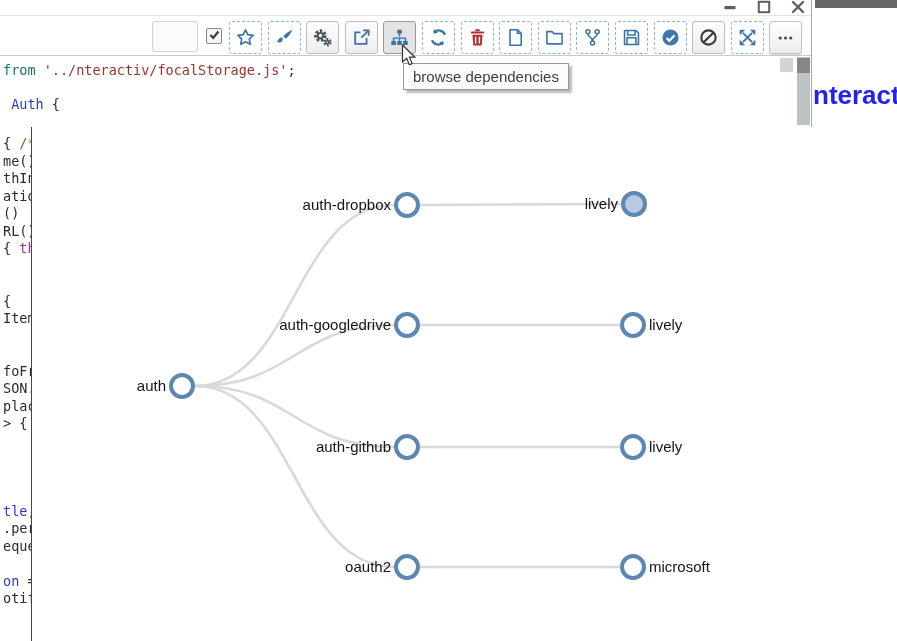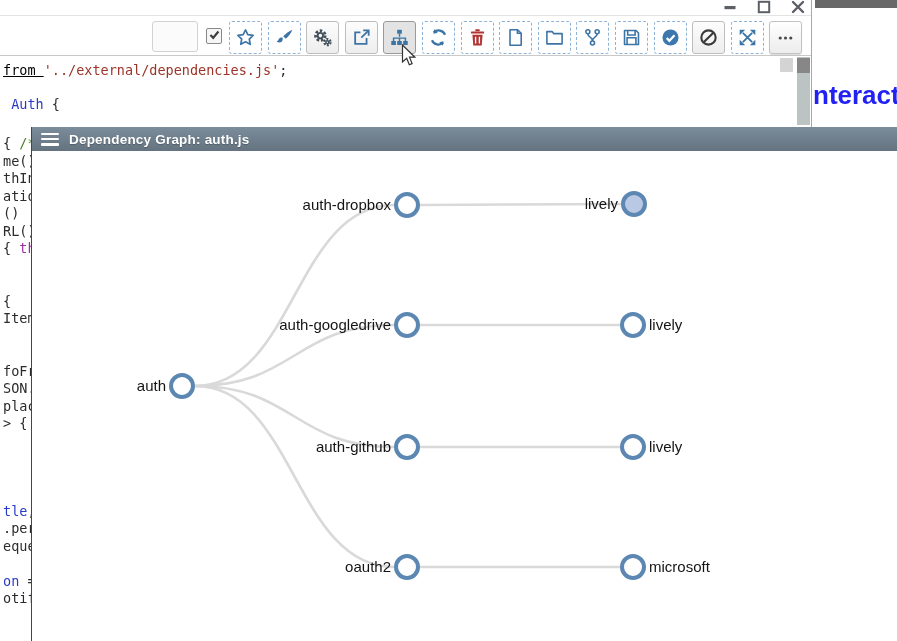--- a/index.html
+++ b/index.html
@@ -239,21 +239,21 @@
                 <circle cx="4" cy="9.5" r="1.5"></circle>
                 <circle cx="9" cy="9.5" r="1.5"></circle>
                 <circle cx="14" cy="9.5" r="1.5"></circle>
               </svg>
             </span>
           </div>
         </div>
     </div>
 
     <div id="code-area">
-        <div class="code-line" style="top: 62px;"><span style="color: #000000; text-decoration: underline;">from </span><span style="color: rgb(156, 51, 40);">'../external/dependencies.js'</span><span style="color: rgb(43, 43, 43);">;</span></div>
+        <div class="code-line" style="top: 62px;"><span style="color: #0f766e;">from </span><span style="color: rgb(156, 51, 40);">'../nteractiv/focalStorage.js'</span><span style="color: rgb(43, 43, 43);">;</span></div>
         <div class="code-line" style="top: 96px; text-align: center;"><span style="color: rgb(43, 43, 43);"> </span><span style="color: rgb(42, 59, 200);">Auth</span><span style="color: rgb(43, 43, 43);"> {</span></div>
         <div class="code-line" style="top: 135px;"><span style="color: rgb(43, 43, 43);">{ </span><span style="color: rgb(74, 125, 42);">/*</span></div>
         <div class="code-line" style="top: 152.5px;"><span style="color: rgb(43, 43, 43);">me()</span></div>
         <div class="code-line" style="top: 170px;"><span style="color: rgb(43, 43, 43);">thIn</span></div>
         <div class="code-line" style="top: 187.5px;"><span style="color: rgb(43, 43, 43);">atio</span></div>
         <div class="code-line" style="top: 205px;"><span style="color: rgb(43, 43, 43);">() </span></div>
         <div class="code-line" style="top: 222.5px;"><span style="color: rgb(43, 43, 43);">RL()</span></div>
         <div class="code-line" style="top: 240px;"><span style="color: rgb(43, 43, 43);">{ </span><span style="color: rgb(155, 48, 160);">th</span></div>
         <div class="code-line" style="top: 292.5px;"><span style="color: rgb(43, 43, 43);">{</span></div>
         <div class="code-line" style="top: 310px;"><span style="color: rgb(43, 43, 43);">Item</span></div>
@@ -267,36 +267,31 @@
         <div class="code-line" style="top: 572.5px;"><span style="color: rgb(42, 59, 200);">on</span><span style="color: rgb(43, 43, 43);"> =</span></div>
         <div class="code-line" style="top: 590px;"><span style="color: rgb(43, 43, 43);">otif</span></div>
       </div>
 
     <div class="scroll-corner"></div>
     <div class="v-scrollbar">
       <div class="thumb"></div>
     </div>
   </div>
 
+  <div class="tooltip">
+    <span>browse dependencies</span>
+  </div>
 
   <span class="cursor">
     <svg width="17" height="24" viewBox="0 0 17 24">
         <path d="M1.5 1v17l4.2-3.8 2.6 6.5 2.8-1.1-2.6-6.4h5.4z" fill="#fff" stroke="#333" stroke-width="1.2"></path>
       </svg>
   </span>
 
   <div class="dep-panel">
-    <div class="dep-header">
-      <div class="hamburger">
-          <i></i>
-          <i></i>
-          <i></i>
-        </div>
-      <div class="dep-title">Dependency Graph: auth.js</div>
-    </div>
     <svg id="graph-svg" width="866" height="490" viewBox="0 0 866 490">
         <path d="M163,235 C262.5,235 262.5,54 362,54" fill="none" stroke="#d9d9d9" stroke-width="2.6"></path>
         <path d="M163,235 C262.5,235 262.5,174 362,174" fill="none" stroke="#d9d9d9" stroke-width="2.6"></path>
         <path d="M163,235 C262.5,235 262.5,296 362,296" fill="none" stroke="#d9d9d9" stroke-width="2.6"></path>
         <path d="M163,235 C262.5,235 262.5,416 362,416" fill="none" stroke="#d9d9d9" stroke-width="2.6"></path>
         <path d="M388,54 L589,53" fill="none" stroke="#d9d9d9" stroke-width="2.6"></path>
         <path d="M388,174 L588,174" fill="none" stroke="#d9d9d9" stroke-width="2.6"></path>
         <path d="M388,296 L588,296" fill="none" stroke="#d9d9d9" stroke-width="2.6"></path>
         <path d="M388,416 L588,416" fill="none" stroke="#d9d9d9" stroke-width="2.6"></path>
         <circle cx="150" cy="235" r="11" fill="#ffffff" stroke="#5b87b2" stroke-width="4"></circle>

